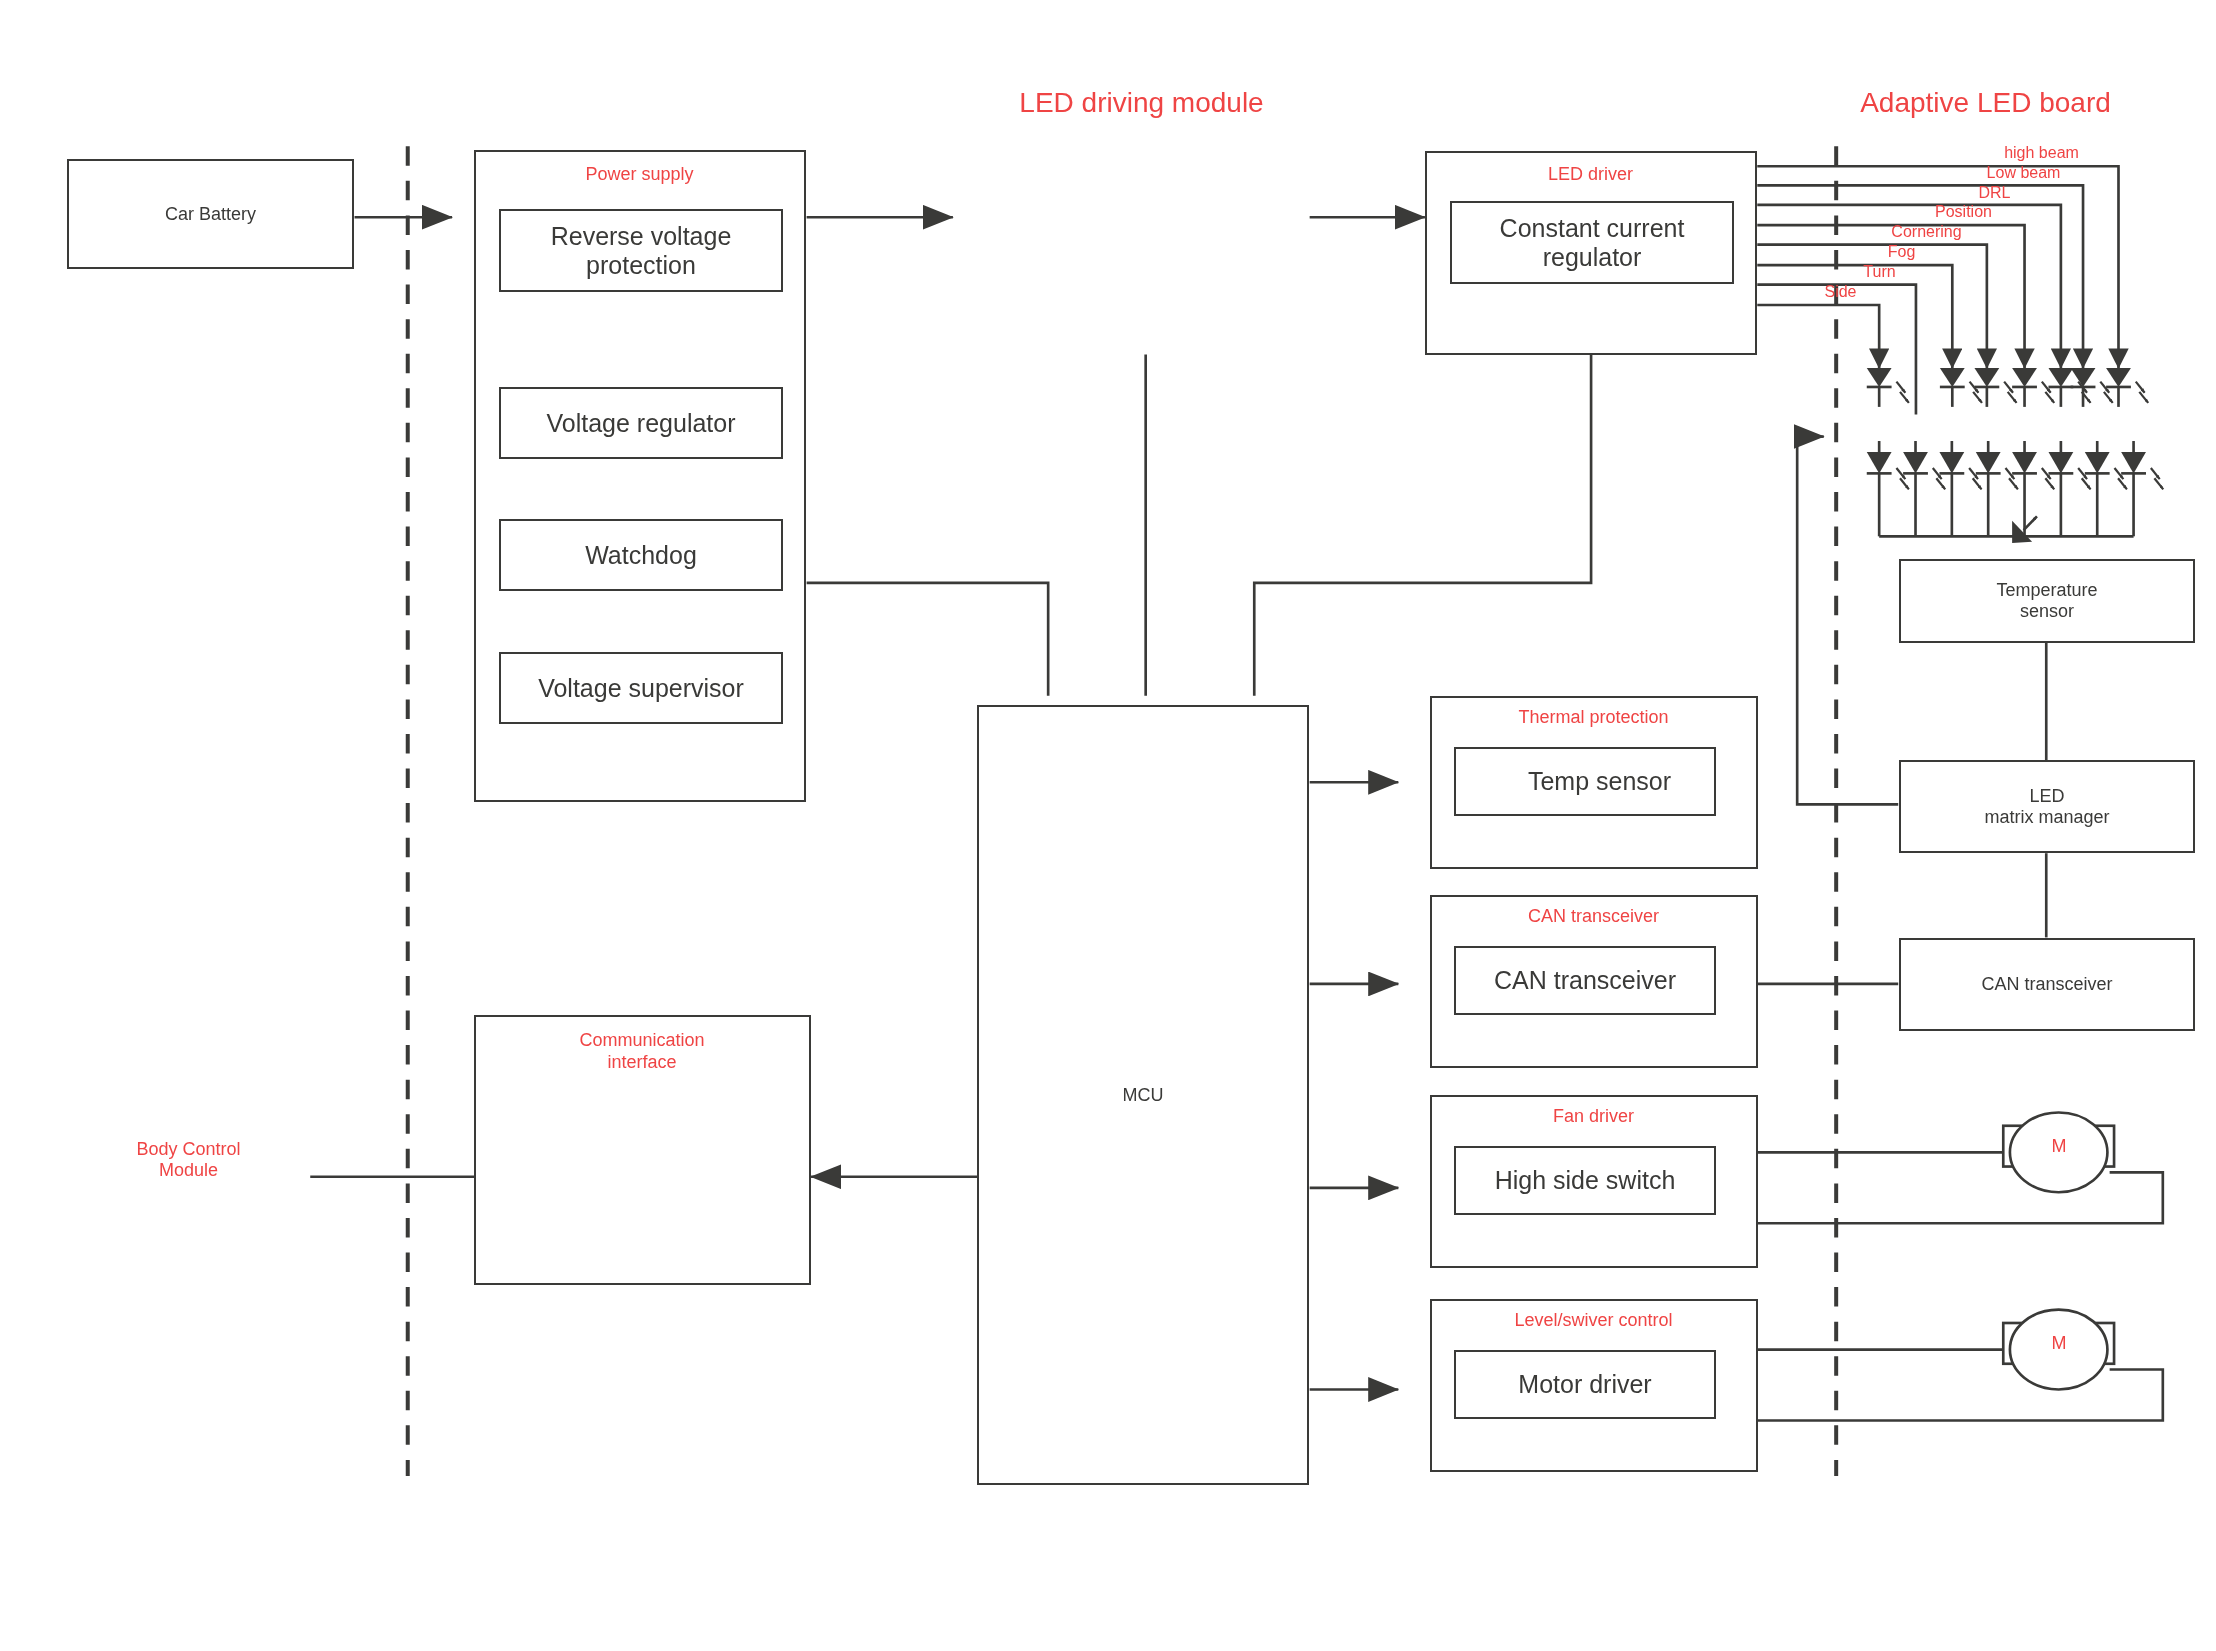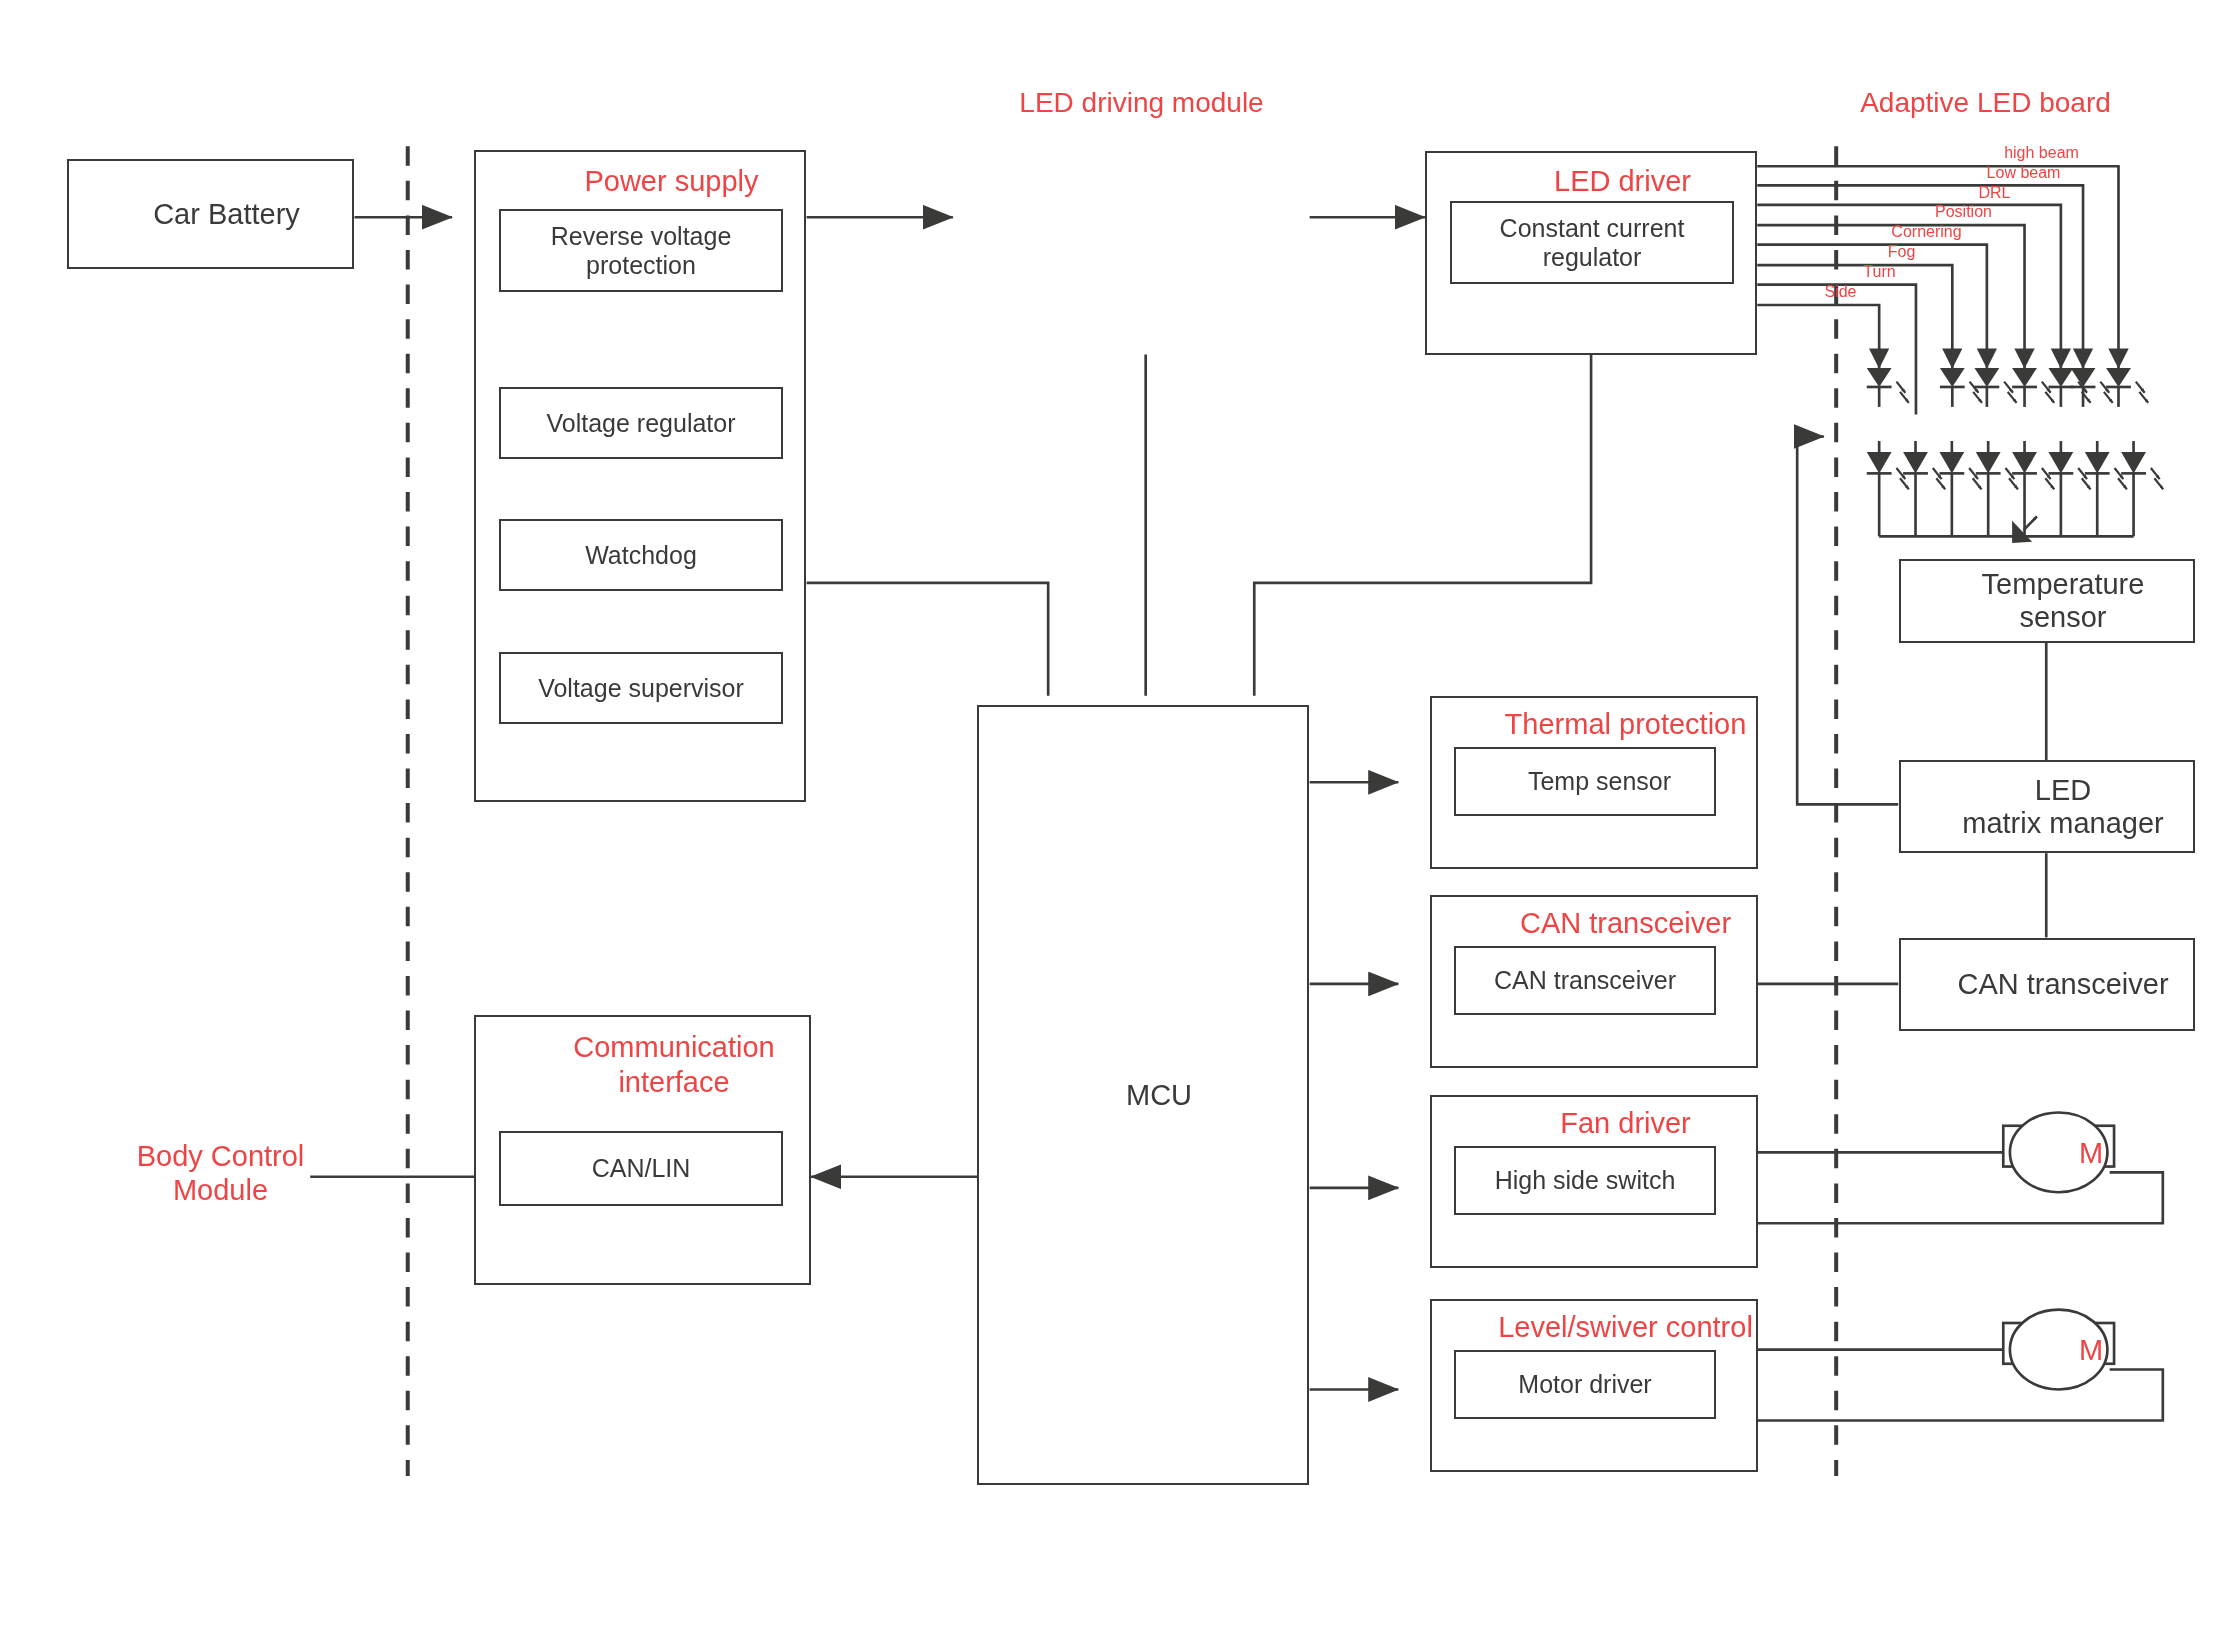--- a/index.html
+++ b/index.html
@@ -3,21 +3,21 @@
 <meta charset="utf-8">
 <style>
   html,body{margin:0;padding:0;background:#ffffff;}
   body{font-family:"Liberation Sans", sans-serif;color:#3a3a38;}
   #stage{position:relative;width:2216px;height:1651px;background:#ffffff;overflow:hidden;}
   svg.layer{position:absolute;left:0;top:0;width:2216px;height:1651px;}
   .blk{position:absolute;box-sizing:border-box;border:2.7px solid #3a3a38;background:#ffffff;}
   .inner{position:absolute;box-sizing:border-box;border:2.2px solid #3a3a38;background:#ffffff;
          display:flex;align-items:center;justify-content:center;text-align:center;}
   .lbl{position:absolute;text-align:center;line-height:1.18;color:#ef4444;}
-  .bigname{font-size:29px;padding-left:32px;}
+  .bigname{font-size:18px;}
   .midname{font-size:25px;}
   .smalllbl{font-size:16px;}
   .sec-title{font-size:28px;}
   .center-txt{display:flex;align-items:center;justify-content:center;text-align:center;}
 </style>
 </head>
 <body>
 
 <div id="stage">
 
@@ -239,21 +239,20 @@
 regulator</div>
   </div>
 
   <div class="blk center-txt" style="left:977px;top:696px;width:332px;height:780px;margin-top:9px;">
     <span class="bigname">MCU</span>
   </div>
 
   <div class="blk" style="left:474px;top:1015px;width:337px;height:270px;">
     <div class="lbl bigname" style="left:0;top:13.3px;width:332px;white-space:pre-line;">Communication
 interface</div>
-    <div class="inner midname" style="left:23px;top:114px;width:284px;height:75px;">CAN/LIN</div>
   </div>
 
   <div class="blk" style="left:1430px;top:696px;width:328px;height:173px;">
     <div class="lbl bigname" style="left:0;top:8.9px;width:323px;">Thermal protection</div>
     <div class="inner midname" style="left:22px;top:49px;width:262px;height:69px;padding-left:29px;">Temp sensor</div>
   </div>
 
   <div class="blk" style="left:1430px;top:895px;width:328px;height:173px;">
     <div class="lbl bigname" style="left:0;top:8.9px;width:323px;">CAN transceiver</div>
     <div class="inner midname" style="left:22px;top:49px;width:262px;height:69px;">CAN transceiver</div>

